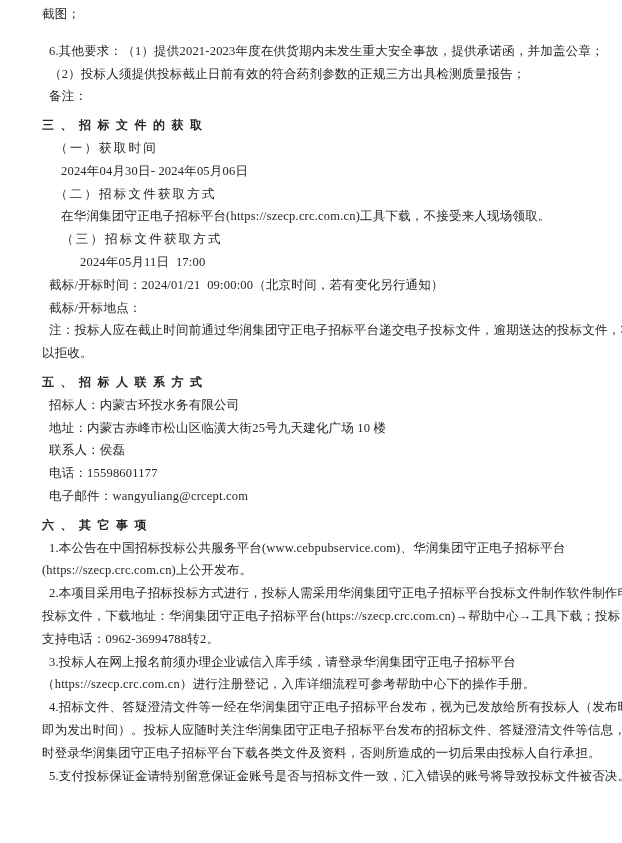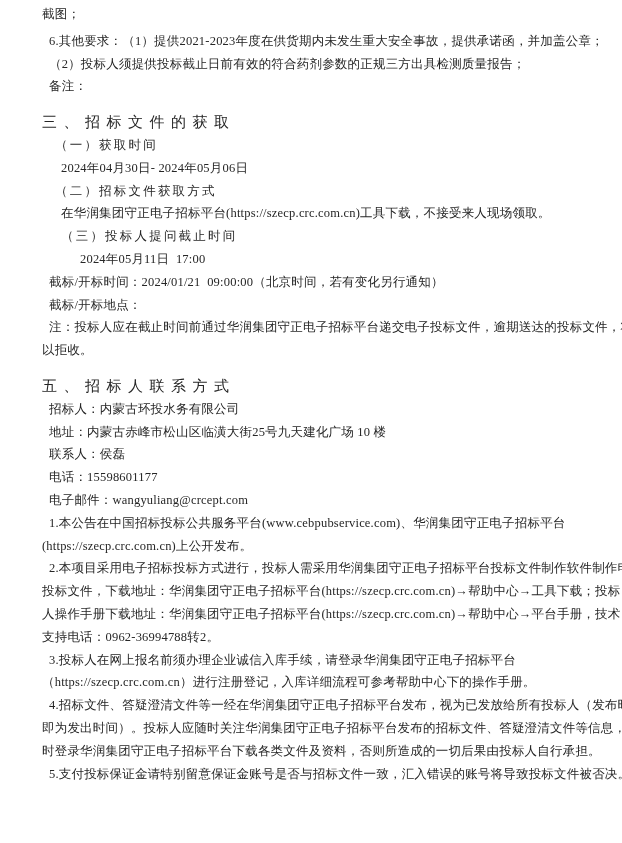--- a/index.html
+++ b/index.html
@@ -19,82 +19,82 @@
   .content {
     padding: 3px 16px 0 42px;
   }
   .line {
     font-size: 12.5px;
     line-height: 22.8px;
     white-space: pre;
     letter-spacing: 0.2px;
   }
   .sec-title {
-    font-size: 15px;
-    font-weight: normal;
+    font-size: 12px;
+    font-weight: bold;
     line-height: 22.8px;
     letter-spacing: 6.5px;
-    margin-top: 13px;
+    margin-top: 6px;
     white-space: pre;
   }
   .subhead {
     letter-spacing: 2.2px;
   }
   
   .i1 { padding-left: 7px; }
   .i2 { padding-left: 13px; }
   .i3 { padding-left: 19px; font-family: Liberation Serif, serif; }
   .i4 { padding-left: 38px; font-family: Liberation Serif, serif; }
-  .mt5 { margin-top: 4px; }
+  .mt5 { margin-top: 14px; }
 </style>
 </head>
 <body>
 
 <div class="page" style="--page-bg: #ffffff; --page-fg: #262626;">
   <div class="content">
 
     <section>
       <div class="line">截图；</div>
       <div class="line i1 mt5">6.其他要求：（1）提供2021-2023年度在供货期内未发生重大安全事故，提供承诺函，并加盖公章；</div>
       <div class="line i1">（2）投标人须提供投标截止日前有效的符合药剂参数的正规三方出具检测质量报告；</div>
       <div class="line i1">备注：</div>
     </section>
 
     <section>
       <div class="sec-title">三、招标文件的获取</div>
       <div class="line subhead i2">（一）获取时间</div>
       <div class="line i3">2024年04月30日- 2024年05月06日</div>
       <div class="line subhead i2">（二）招标文件获取方式</div>
       <div class="line i3">在华润集团守正电子招标平台(https://szecp.crc.com.cn)工具下载，不接受来人现场领取。</div>
-      <div class="line subhead i3">（三）投标人提问截止时间</div>
+      <div class="line subhead i3">（三）招标文件获取方式</div>
       <div class="line i4">2024年05月11日  17:00</div>
     </section>
 
     <section>
       <div class="line i1">截标/开标时间：2024/01/21  09:00:00（北京时间，若有变化另行通知）</div>
       <div class="line i1">截标/开标地点：</div>
       <div class="line i1">注：投标人应在截止时间前通过华润集团守正电子招标平台递交电子投标文件，逾期送达的投标文件，将予</div>
       <div class="line">以拒收。</div>
     </section>
 
     <section>
       <div class="sec-title">五、招标人联系方式</div>
       <div class="line i1">招标人：内蒙古环投水务有限公司</div>
       <div class="line i1">地址：内蒙古赤峰市松山区临潢大街25号九天建化广场 10 楼</div>
       <div class="line i1">联系人：侯磊</div>
       <div class="line i1">电话：15598601177</div>
       <div class="line i1">电子邮件：wangyuliang@crcept.com</div>
     </section>
 
     <section>
+      <div class="sec-title">六、其它事项</div>
       <div class="line i1">1.本公告在中国招标投标公共服务平台(www.cebpubservice.com)、华润集团守正电子招标平台</div>
       <div class="line">(https://szecp.crc.com.cn)上公开发布。</div>
       <div class="line i1">2.本项目采用电子招标投标方式进行，投标人需采用华润集团守正电子招标平台投标文件制作软件制作电子</div>
       <div class="line">投标文件，下载地址：华润集团守正电子招标平台(https://szecp.crc.com.cn)→帮助中心→工具下载；投标</div>
-      <div class="line">人操作手册下载地址：华润集团守正电子招标平台(https://szecp.crc.com.cn)→帮助中心→平台手册，技术</div>
       <div class="line">支持电话：0962-36994788转2。</div>
       <div class="line i1">3.投标人在网上报名前须办理企业诚信入库手续，请登录华润集团守正电子招标平台</div>
       <div class="line">（https://szecp.crc.com.cn）进行注册登记，入库详细流程可参考帮助中心下的操作手册。</div>
       <div class="line i1">4.招标文件、答疑澄清文件等一经在华润集团守正电子招标平台发布，视为已发放给所有投标人（发布时间</div>
       <div class="line">即为发出时间）。投标人应随时关注华润集团守正电子招标平台发布的招标文件、答疑澄清文件等信息，并及</div>
       <div class="line">时登录华润集团守正电子招标平台下载各类文件及资料，否则所造成的一切后果由投标人自行承担。</div>
       <div class="line i1">5.支付投标保证金请特别留意保证金账号是否与招标文件一致，汇入错误的账号将导致投标文件被否决。</div>
     </section>
 
   </div>

